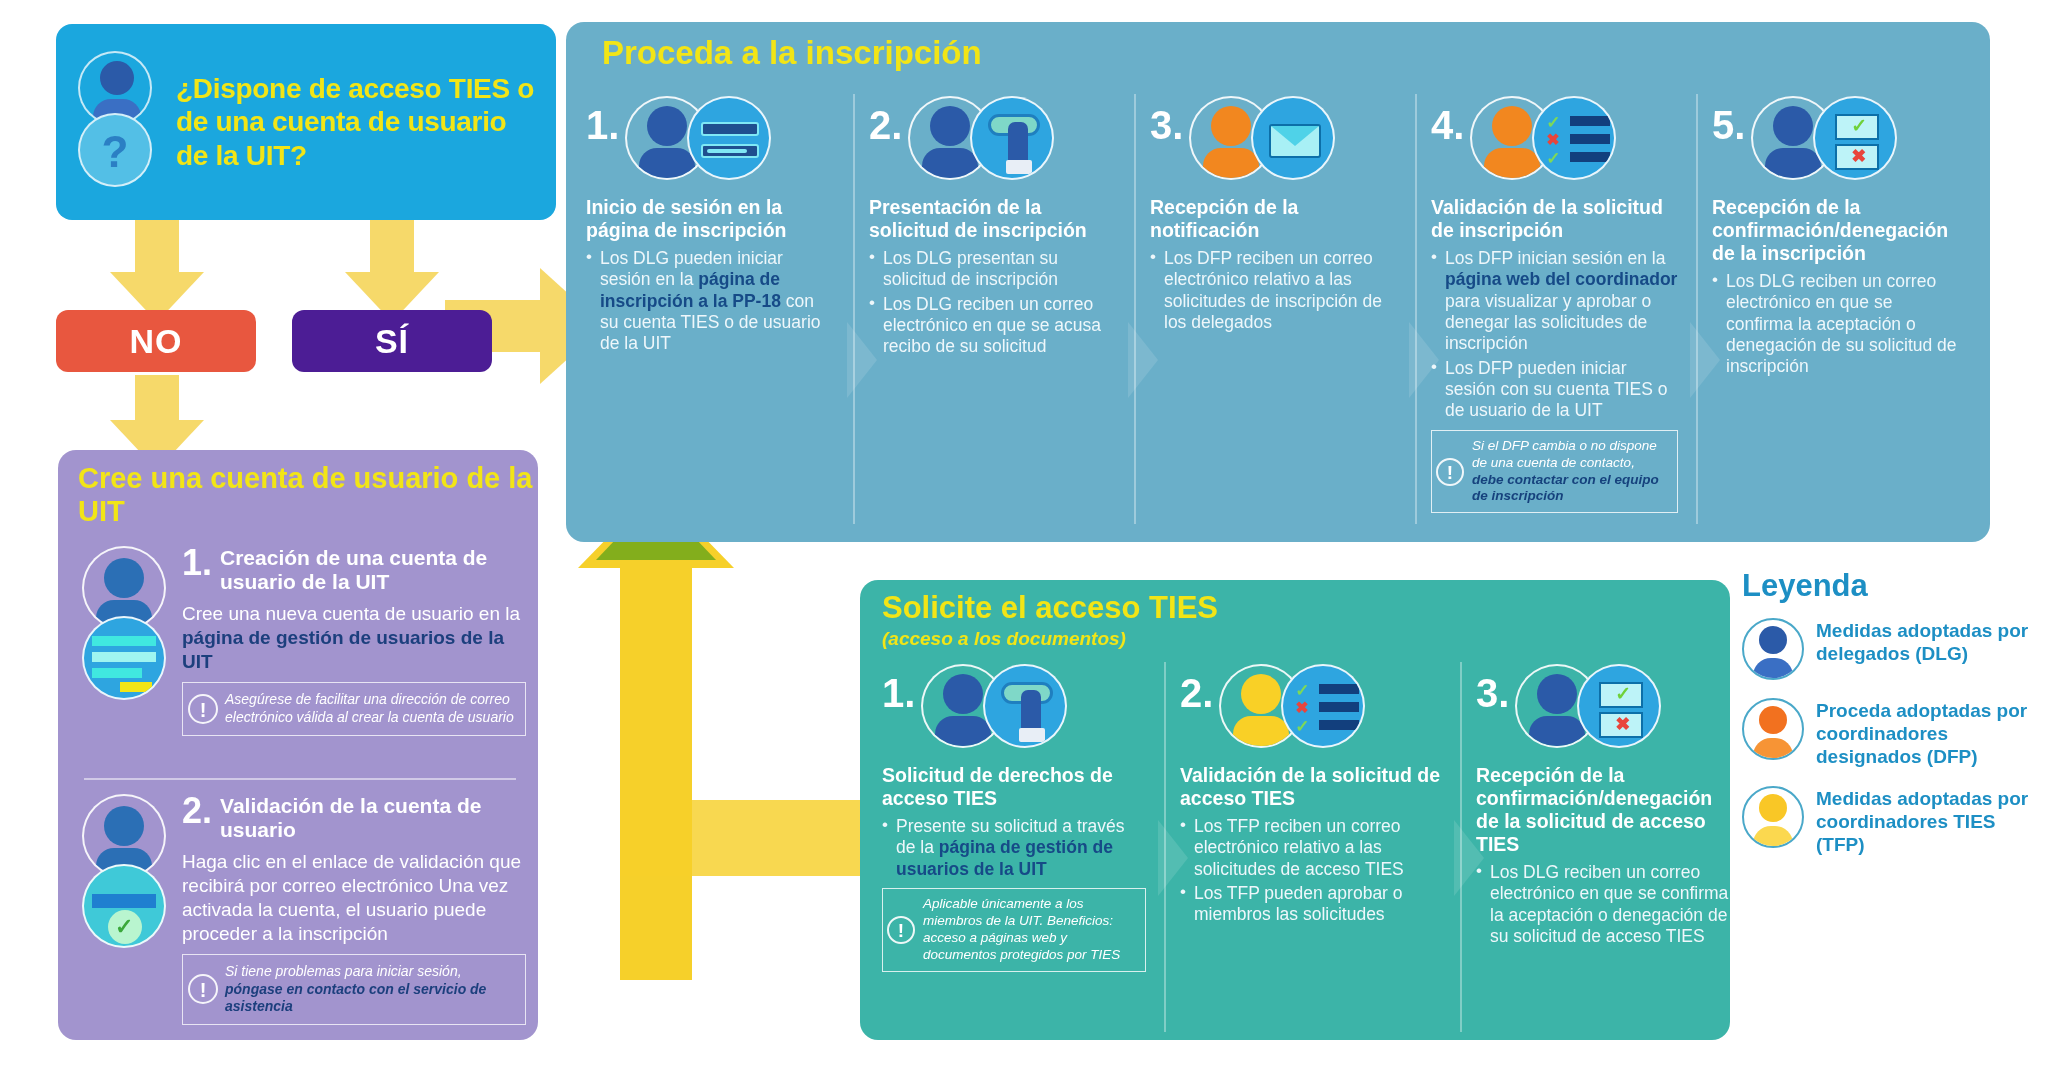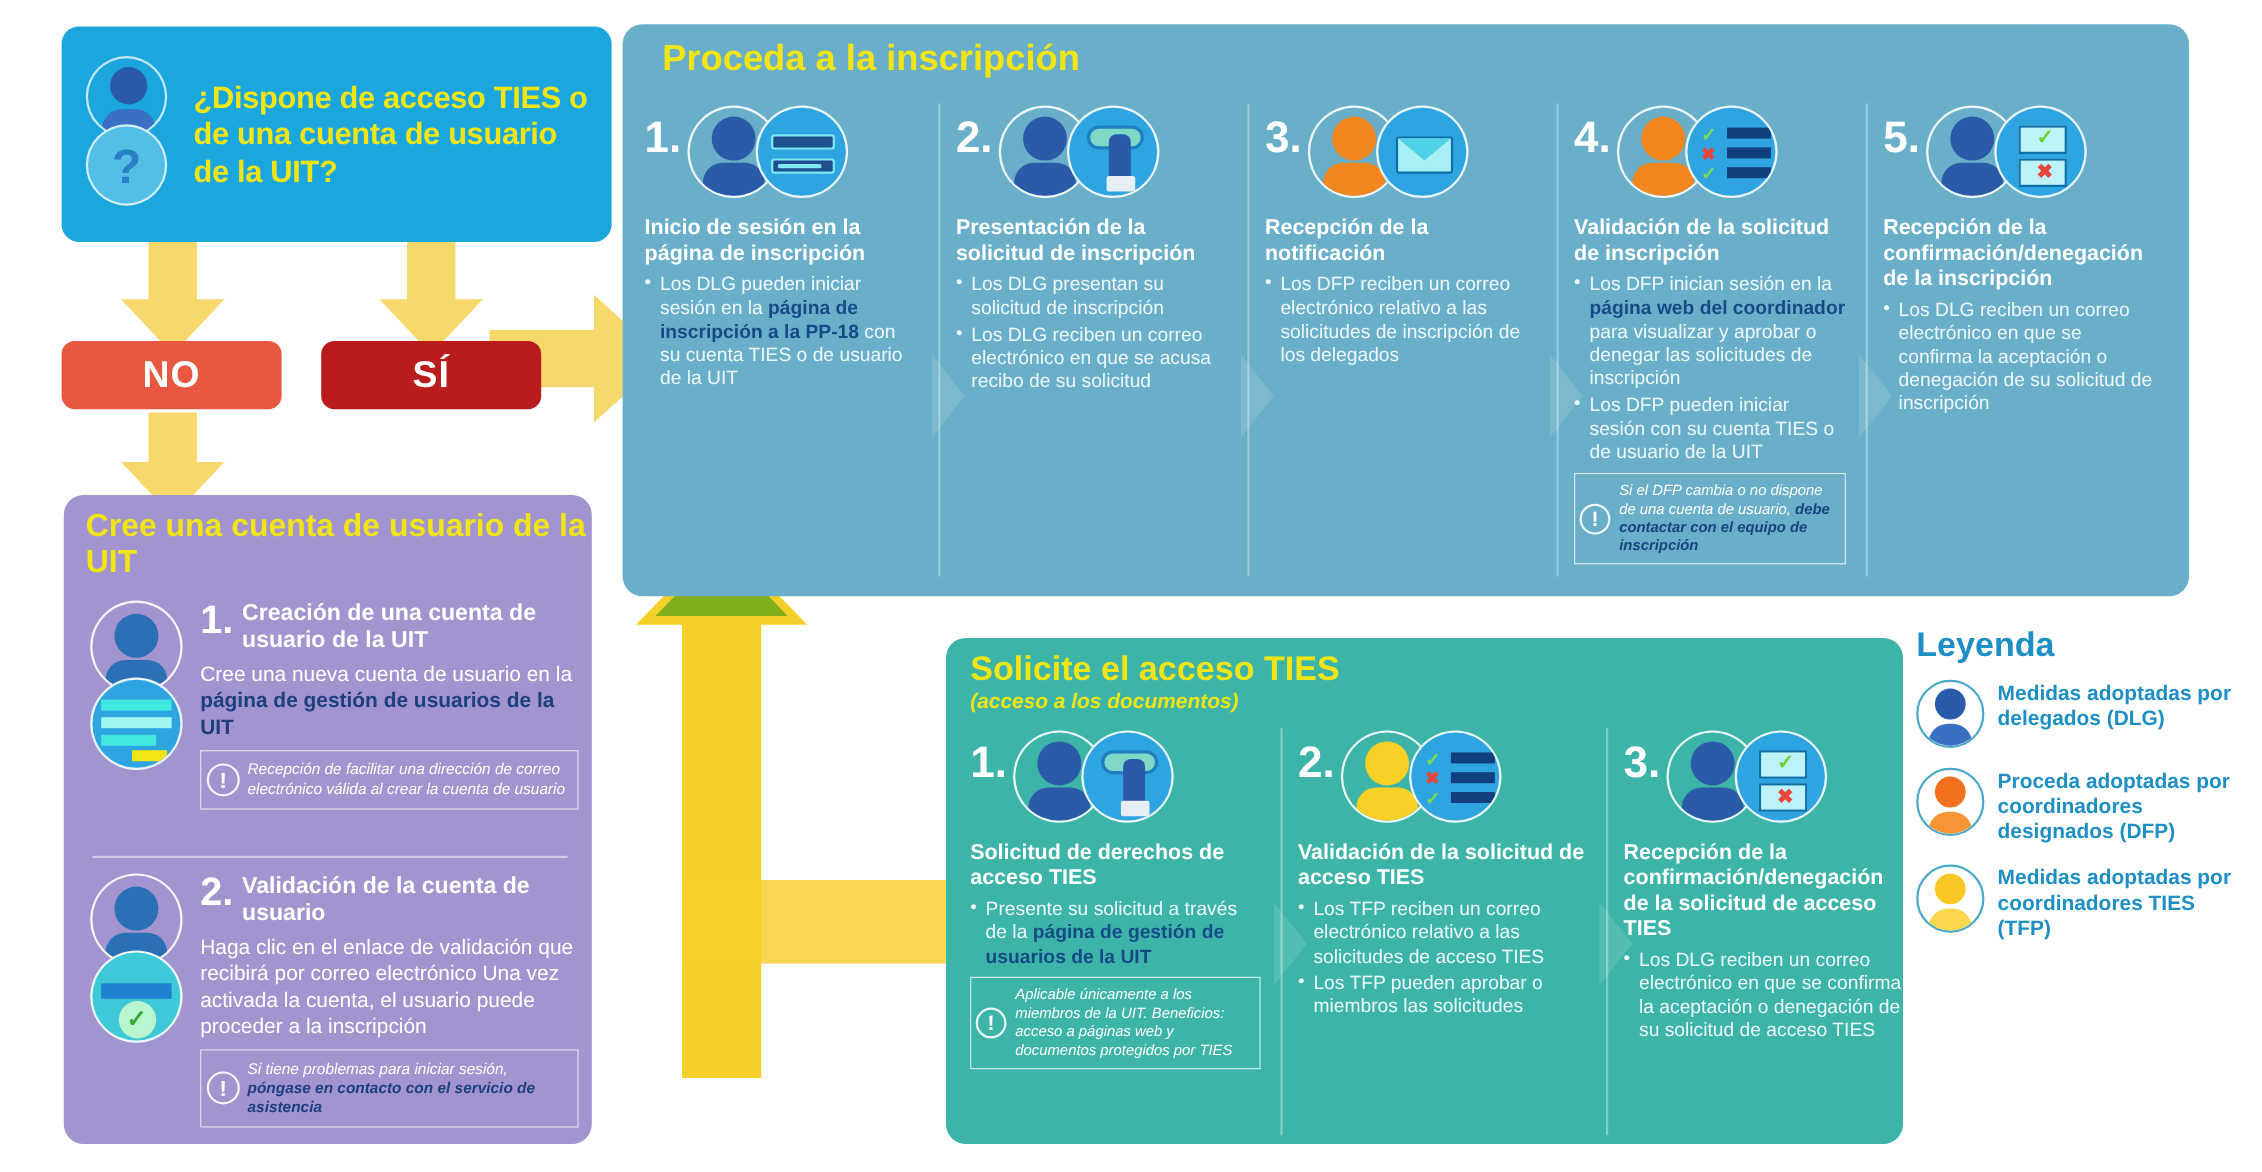--- a/index.html
+++ b/index.html
@@ -43,21 +43,21 @@
   .person .head { position:absolute; border-radius:50%; }
   .person .body { position:absolute; border-radius: 18px 18px 4px 4px; }
 
   
   .decision {
     height: 62px; border-radius: 12px; display:flex; align-items:center;
     justify-content:center; color:#fff; font-size:34px; font-weight:bold;
     letter-spacing: 1px;
   }
   #btn-no { left: 56px; top: 310px; width: 200px; background:#e8573f; }
-  #btn-si { left: 292px; top: 310px; width: 200px; background:#b91c1c; }
+  #btn-si { left: 292px; top: 310px; width: 200px; background:#4c1d95; }
 
   
   #proceda-panel {
     left: 566px; top: 22px; width: 1424px; height: 520px;
     background: #6aafc9; border-radius: 18px; padding: 10px 0 0 0;
   }
   #proceda-title {
     position:absolute; left: 36px; top: 12px;
     color:#f2e516; font-size: 33px; font-weight:bold;
   }
@@ -313,21 +313,21 @@
       </div>
       <div class="step-title">Validación de la solicitud de inscripción</div>
       <div class="bullets">
         <div class="bullet">
           <span>Los DFP inician sesión en la </span><span class="b-strong">página web del coordinador</span><span> para visualizar y aprobar o denegar las solicitudes de inscripción</span>
         </div>
         <div class="bullet">Los DFP pueden iniciar sesión con su cuenta TIES o de usuario de la UIT</div>
       </div>
       <div class="note">
         <div class="bang">!</div>
-        <span>Si el DFP cambia o no dispone de una cuenta de usuario, </span><span class="n-strong">debe contactar con el equipo de inscripción</span>
+        <span>Si el DFP cambia o no dispone de una cuenta de contacto, </span><span class="n-strong">debe contactar con el equipo de inscripción</span>
       </div>
     </div>
     <div class="chev" style="left:1124px;top:300px;"></div>
 
     <div class="step-col" style="left:1130px;">
       <div class="step-head">
         <div class="step-num">5.</div>
         <div class="icon-pair">
           <div class="ic-circ ic-a" style="background:#6aafc9;">
             <div class="person">
@@ -369,21 +369,21 @@
         </div>
       </div>
       <div class="p-body">
         <div class="p-num">1.</div>
         <div class="p-title">Creación de una cuenta de usuario de la UIT</div>
         <div class="p-text">
           <span>Cree una nueva cuenta de usuario en la </span><span class="p-strong">página de gestión de usuarios de la UIT</span>
         </div>
         <div class="p-note">
           <div class="bang">!</div>
-          <span>Recepción de facilitar una dirección de correo electrónico válida al crear la cuenta de usuario</span>
+          <span>Asegúrese de facilitar una dirección de correo electrónico válida al crear la cuenta de usuario</span>
         </div>
       </div>
     </div>
 
     <div class="p-divider" style="top: 328px;"></div>
 
     <div class="p-step" style="top: 344px;">
       <div class="p-icons">
         <div class="p-circ" style="top:0;background:#a294ce;">
           <div class="person">

